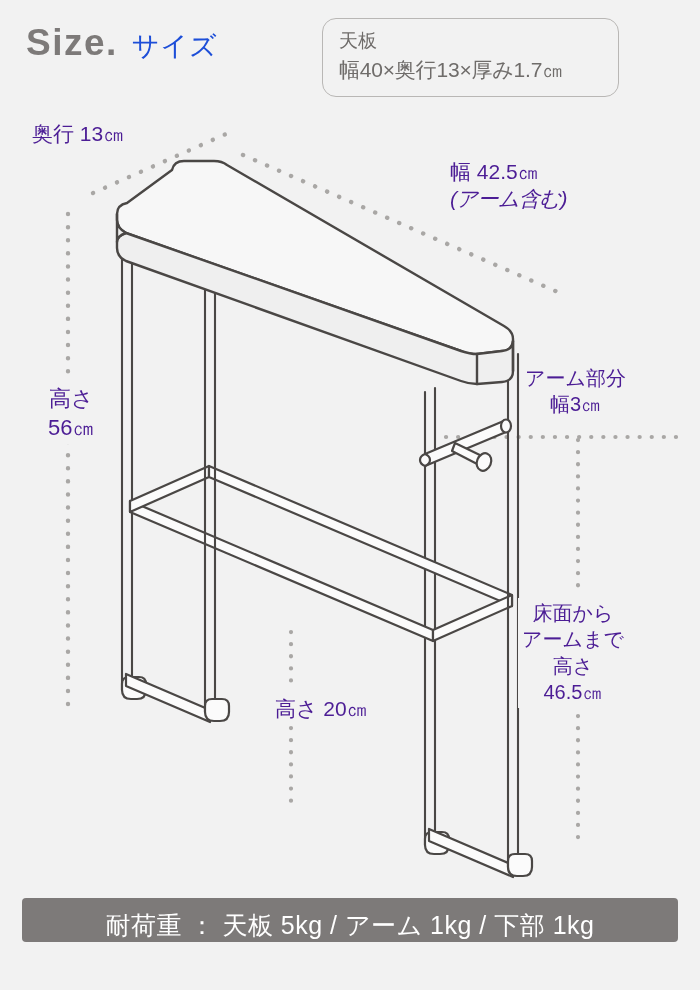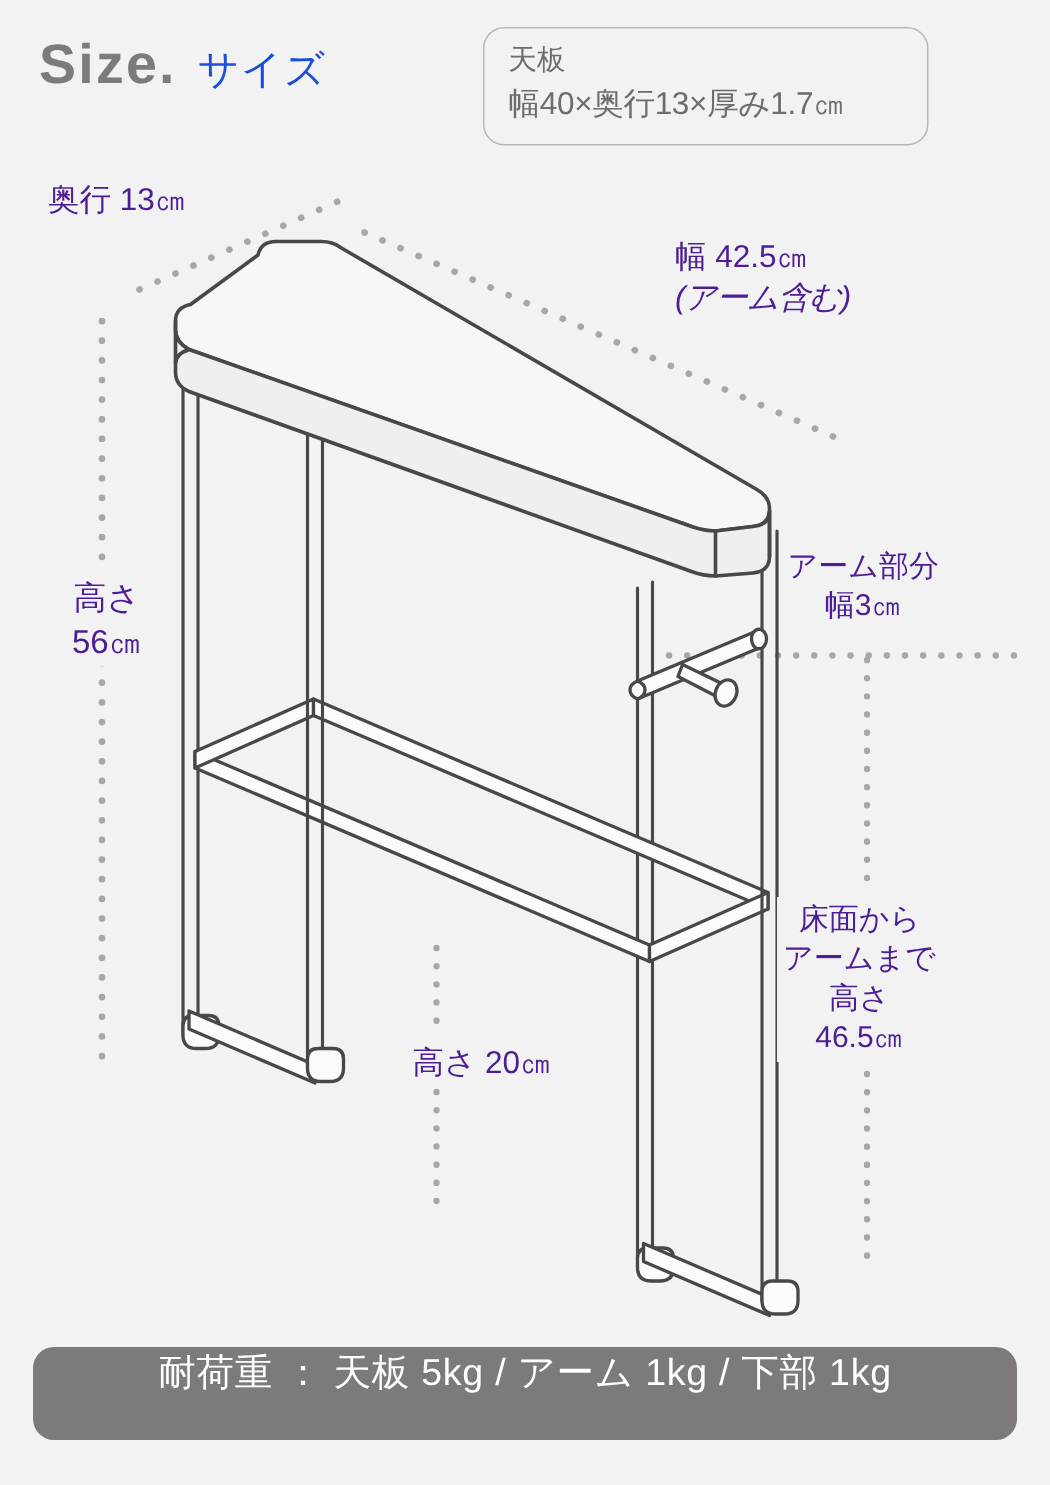--- a/index.html
+++ b/index.html
@@ -41,24 +41,24 @@
      background:#f2f2f2;padding:2px 5px;}
   #lbl-arm{left:521px;top:364px;font-size:20px;text-align:center;
      background:#f2f2f2;padding:1px 4px;}
   #lbl-h20{left:268px;top:692px;font-size:21px;
      background:#f2f2f2;padding:3px 7px;border-radius:4px;text-align:right;}
   #lbl-floorarm{left:518px;top:598px;font-size:20px;text-align:center;
      background:#f2f2f2;padding:2px 4px;line-height:1.32;}
 
   
   #banner{
-    position:absolute;left:22px;top:898px;width:656px;height:62px;
+    position:absolute;left:22px;top:898px;width:656px;height:44px;
     box-sizing:border-box;
-    background:#7d7a79;border-radius:14px;
-    display:flex;align-items:flex-start;justify-content:center;
+    background:#7d7a79;border-radius:4px;
+    display:flex;align-items:flex-end;justify-content:center;
   }
   #banner-text{color:#ffffff;font-size:25px;letter-spacing:0.5px;white-space:nowrap;}
 
   svg{position:absolute;left:0;top:0;}
 </style>
 </head>
 <body>
 
 <div class="stage">
 

